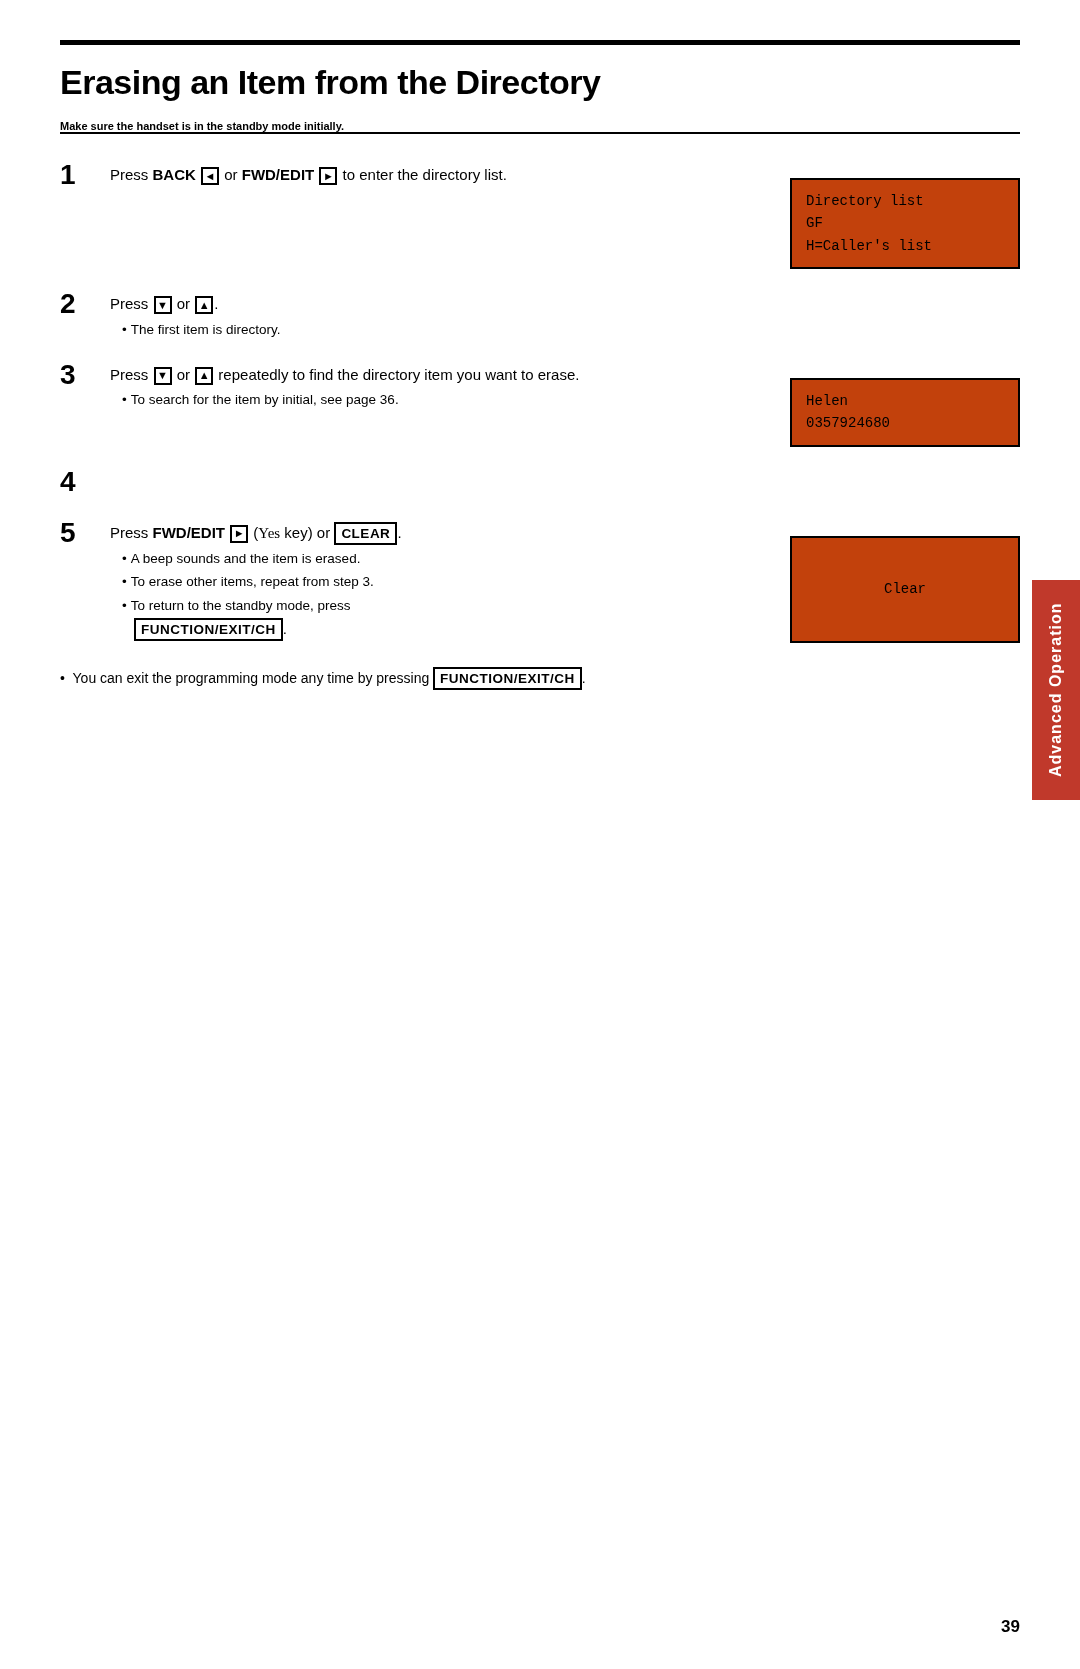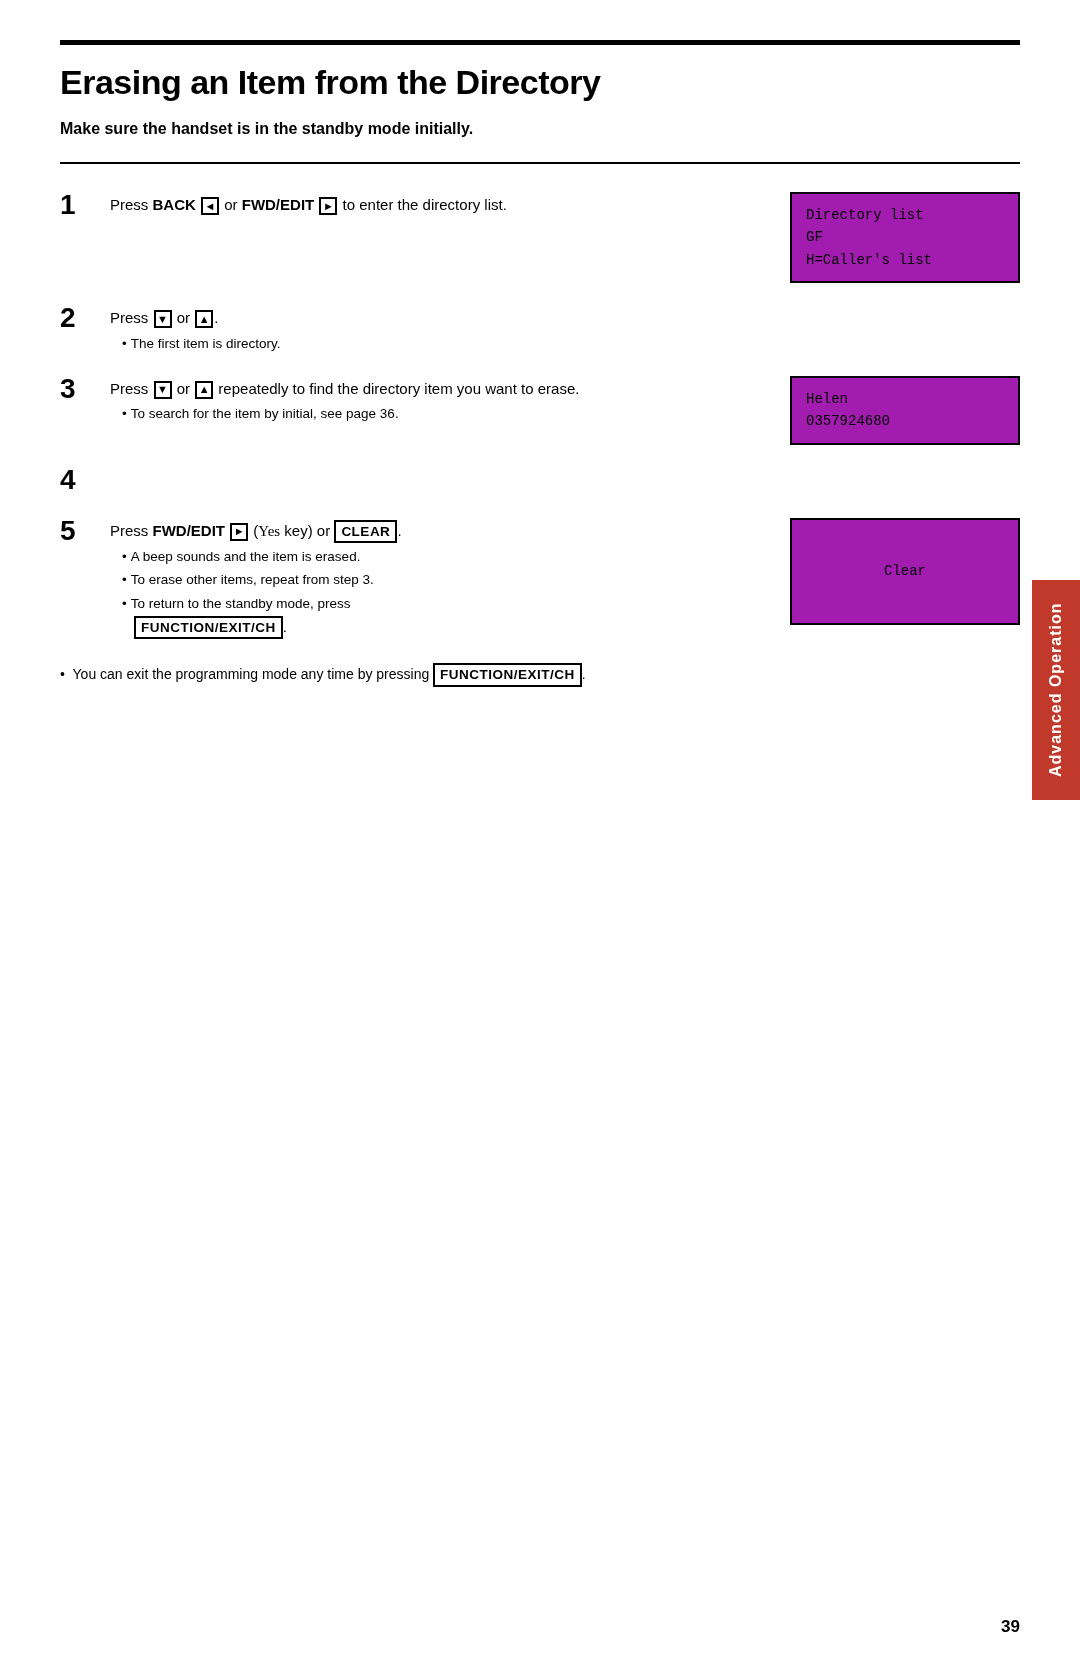--- a/index.html
+++ b/index.html
@@ -32,23 +32,22 @@
     
     .page-title {
       font-size: 34px;
       font-weight: bold;
       margin-bottom: 18px;
       letter-spacing: -0.5px;
     }
 
     
     .sub-heading {
-      font-size: 16px;
-      font-weight: bold;
-      margin-bottom: 24px;
+      font-size: 11px;
+      font-weight: bold;
     }
 
     
     .section-rule {
       width: 100%;
       height: 2px;
       background: #000;
       margin-bottom: 28px;
     }
 
@@ -84,22 +83,23 @@
       margin-right: 4px;
     }
 
     
     .lcd-box {
       border: 2px solid #000;
       padding: 10px 14px;
       font-family: 'Courier New', Courier, monospace;
       font-size: 14px;
       line-height: 1.6;
-      background: #a21caf;
+      background: #c2410c;
       min-width: 220px;
+      margin-top: 16px;
     }
 
     
     .b { font-weight: bold; }
 
     
     .key-btn {
       display: inline-block;
       border: 2px solid #000;
       padding: 1px 5px;

